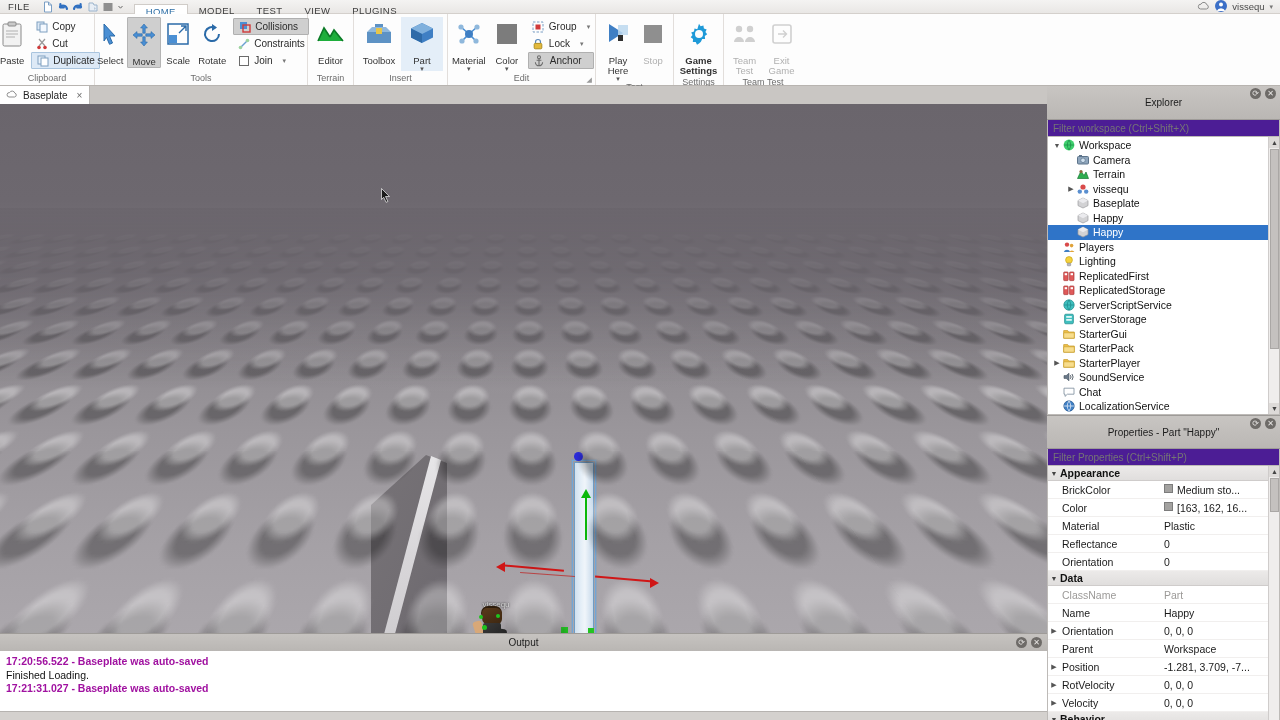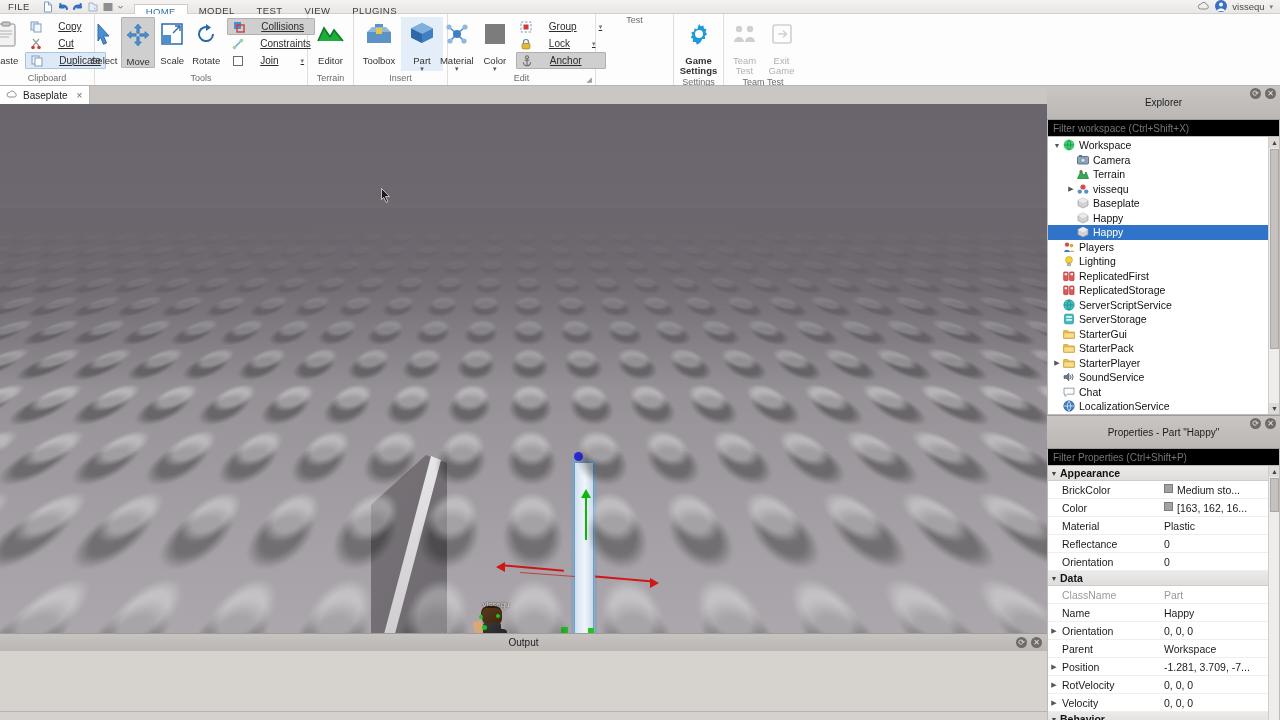--- a/index.html
+++ b/index.html
@@ -62,23 +62,23 @@
   }
   .bigbtn .ic { height: 30px; display:flex; align-items:center; justify-content:center; }
   .bigbtn .lbl { font-size: 9.5px; color: #333; text-align: center; line-height: 10px; margin-top: 7px; }
   .bigbtn.sel { background: #cfcfcf; border: 1px solid #b4b4b4; border-radius: 1px; }
   .bigbtn.lightsel { background: #e4eef8; }
   .bigbtn.dis .lbl { color: #b0b0b0; }
   .caret { font-size: 7px; color: #555; line-height: 5px; }
 
   .smallcol { display: flex; flex-direction: column; justify-content: flex-start; padding-top: 1px; }
   .smallbtn {
-    display: flex; align-items: center; gap: 16px;
+    display: flex; align-items: center; gap: 4px;
     height: 17px; padding: 0 4px; font-size: 10px; color: #2b2b2b;
-    white-space: nowrap; cursor: default; text-decoration: underline;
+    white-space: nowrap; cursor: default;
   }
   .smallbtn.sel { background: #cfcfcf; border: 1px solid #b0b0b0; border-radius: 1px; height:17px;}
   .smallbtn .sic { width: 13px; height: 13px; display:flex;align-items:center;justify-content:center;}
   .smallbtn .dd { font-size: 7px; color:#777; margin-left: 6px;}
   .grp-diag { position:absolute; right:3px; bottom:1px; font-size:7px; color:#9a9a9a;}
 
   
   .tabstrip {
     position: absolute; left: 0; top: 86px; width: 1047px; height: 18px;
     background: #c9c6c3;
@@ -225,21 +225,21 @@
   .panel-hdr {
     height:34px; background: linear-gradient(to bottom,#c8c5c2,#bab7b4);
     border-top:1px solid #9e9b98; border-bottom:1px solid #9e9b98;
     display:flex; align-items:center; justify-content:center; position:relative;
     font-size:10px; color:#1c1c1c;
   }
   .panel-hdr .ctrls { position:absolute; right:4px; top:2px; display:flex; gap:4px;}
   .hdr-btn { width:11px;height:11px;border-radius:50%; background:#6e6b68; display:flex;align-items:center;justify-content:center;}
   .hdr-btn span{ color:#e8e6e4; font-size:8px; line-height:8px;}
   .filter-box {
-    height:17px; background:#000000; border:1px solid #bdbab7; border-top:none;
+    height:17px; background:#4c1d95; border:1px solid #bdbab7; border-top:none;
     display:flex; align-items:center; padding:0 5px;
   }
   .filter-box input {
     border:none; outline:none; width:100%; font-size:10px; color:#9a9a9a;
     font-family:"Liberation Sans",sans-serif; background:transparent;
   }
   .tree {
     background:#ffffff; overflow:hidden; position:relative;
     border:1px solid #bdbab7; border-top:none;
   }
@@ -566,20 +566,41 @@
             </span>
             <span>Anchor</span>
           </div>
         </div>
       </div>
       <div class="rgroup-label">Edit</div>
       <div class="grp-diag">◢</div>
     </div>
 
     <div class="rgroup" style="width:78px">
+      <div class="rgroup-body" style="justify-content:center">
+        <div class="bigbtn" style="width:36px">
+          <span class="ic">
+            <svg width="26" height="24" viewBox="0 0 26 24">
+                <path d="M4 2l14 9-14 9z" fill="#3f7fc4"></path>
+                <rect x="13" y="3" width="10" height="10" fill="#bcd8ef" opacity=".85"></rect>
+                <path d="M13 13h5v6h-5z" fill="#2f2f2f"></path>
+              </svg>
+          </span>
+          <span class="lbl">Play<br>Here</span>
+          <span class="caret">▾</span>
+        </div>
+        <div class="bigbtn dis" style="width:32px">
+          <span class="ic">
+            <svg width="20" height="20" viewBox="0 0 20 20">
+                <rect x="1" y="1" width="18" height="18" fill="#8f8f8f"></rect>
+              </svg>
+          </span>
+          <span class="lbl">Stop</span>
+        </div>
+      </div>
       <div class="rgroup-label">Test</div>
     </div>
 
     <div class="rgroup" style="width:50px">
       <div class="rgroup-body" style="justify-content:center">
         <div class="bigbtn" style="width:46px">
           <span class="ic">
             <svg width="24" height="24" viewBox="0 0 24 24">
                 <path d="M12 1.8l1.6 2.4 2.8-.7.5 2.9 2.8 1-1.3 2.6 1.8 2.3-2.4 1.7.3 2.9-2.9.2-1.3 2.6L12 21.6l-2.0 1.1-1.3-2.6-2.9-.2.3-2.9L3.7 15.3l1.8-2.3L4.2 10.4l2.8-1 .5-2.9 2.8.7z" fill="#1f9ad8"></path>
                 <circle cx="12" cy="12" r="4" fill="#fdfdfd"></circle>
@@ -679,20 +700,25 @@
     <span>Output</span>
     <div class="ctrls">
       <span class="hdr-btn">
           <span>⟳</span>
         </span>
       <span class="hdr-btn">
           <span>✕</span>
         </span>
     </div>
   </div>
+  <div class="output-body">
+    <div class="out-line save">17:20:56.522 - Baseplate was auto-saved</div>
+    <div class="out-line">Finished Loading.</div>
+    <div class="out-line save">17:21:31.027 - Baseplate was auto-saved</div>
+  </div>
   <div class="output-foot"></div>
 
   <div class="dock">
 
     <div class="panel-hdr" style="border-top:none">
       <span>Explorer</span>
       <div class="ctrls">
         <span class="hdr-btn">
             <span>⟳</span>
           </span>

